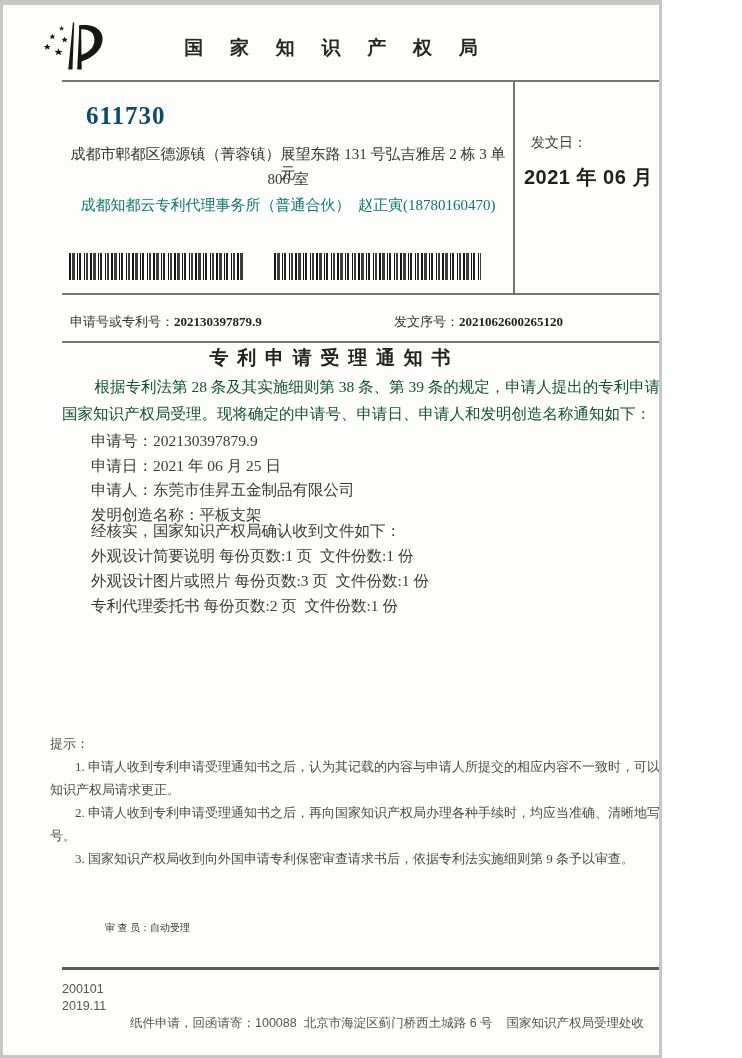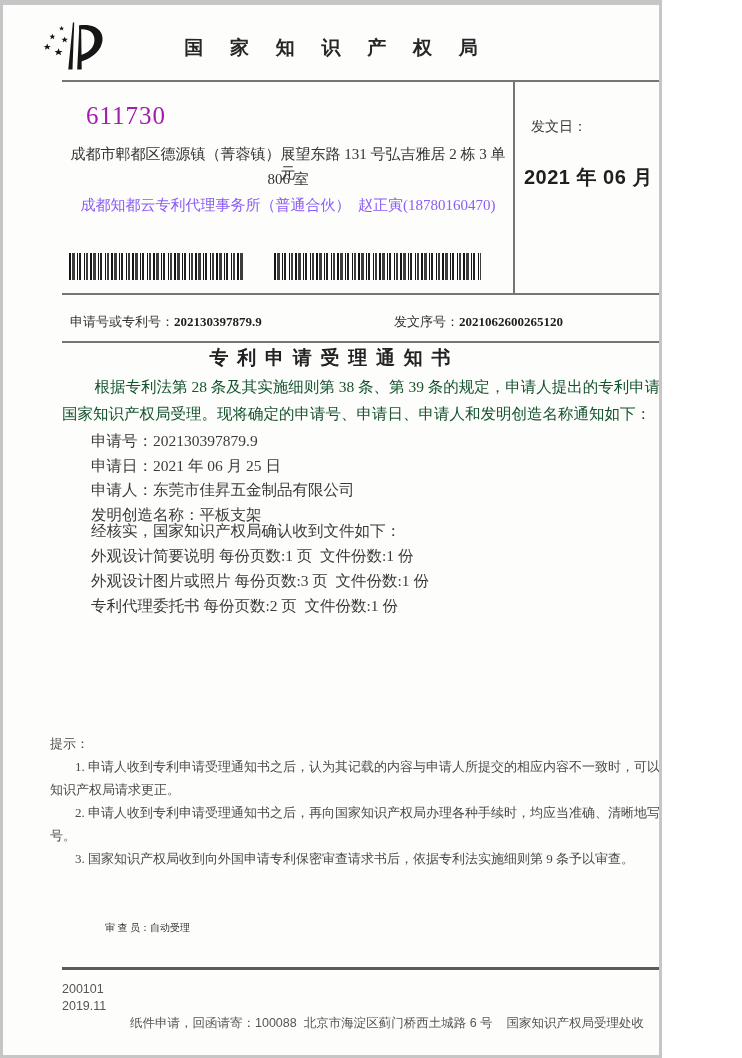--- a/index.html
+++ b/index.html
@@ -27,39 +27,39 @@
   }
   
   .info-box {
     position: absolute; left: 59px; top: 75px; width: 629px; height: 215px;
     border-top: 2px solid #757575; border-bottom: 2px solid #757575;
   }
   .info-divider { position: absolute; left: 451px; top: 0; width: 2px; height: 100%; background: #757575; }
   .info-left { position: absolute; left: 0; top: 0; width: 451px; height: 100%; }
   .postal-code {
     position: absolute; left: 24px; top: 20px;
-    font-size: 25px; font-weight: 400; color: #a21caf; letter-spacing: 1px;
+    font-size: 25px; font-weight: 700; color: #0c4a6e; letter-spacing: 1px;
   }
   .addr-line1 { position: absolute; top: 63px; left: 6px; width: 440px; text-align: center; font-size: 15px; color: #333; }
   .addr-line2 { position: absolute; top: 88px; left: 6px; width: 440px; text-align: center; font-size: 15px; color: #333; }
-  .agent-line { position: absolute; top: 114px; left: 6px; width: 440px; text-align: center; font-size: 15px; color: #8b5cf6; white-space: pre; }
+  .agent-line { position: absolute; top: 114px; left: 6px; width: 440px; text-align: center; font-size: 15px; color: #0f766e; white-space: pre; }
   .barcode {
     position: absolute; top: 171px; height: 27px;
     background: repeating-linear-gradient(90deg,
       #141414 0 2px, #fff 2px 3px,
       #3c3c3c 3px 6px, #fff 6px 8px,
       #141414 8px 9px, #fff 9px 10px,
       #222 10px 12px, #fff 12px 15px,
       #141414 15px 16px, #fff 16px 17px,
       #3c3c3c 17px 19px, #fff 19px 21px);
   }
   .barcode-1 { left: 7px; width: 174px; }
   .barcode-2 { left: 212px; width: 207px; }
   .info-right { position: absolute; left: 453px; top: 0; right: 0; height: 100%; }
-  .dispatch-date-label { position: absolute; left: 16px; top: 36px; font-size: 14px; color: #3a3a3a; }
+  .dispatch-date-label { position: absolute; left: 16px; top: 52px; font-size: 14px; color: #3a3a3a; }
   .dispatch-date-value {
     position: absolute; left: 9px; top: 82px;
     font-family: "Liberation Sans", "DejaVu Sans", sans-serif;
     font-size: 20px; font-weight: 700; color: #1f1f1f; letter-spacing: 0.5px; white-space: pre;
   }
   
   .numbers-row {
     position: absolute; left: 59px; top: 298px; width: 629px; height: 40px;
     border-bottom: 2px solid #757575; font-size: 13px; color: #333;
   }

